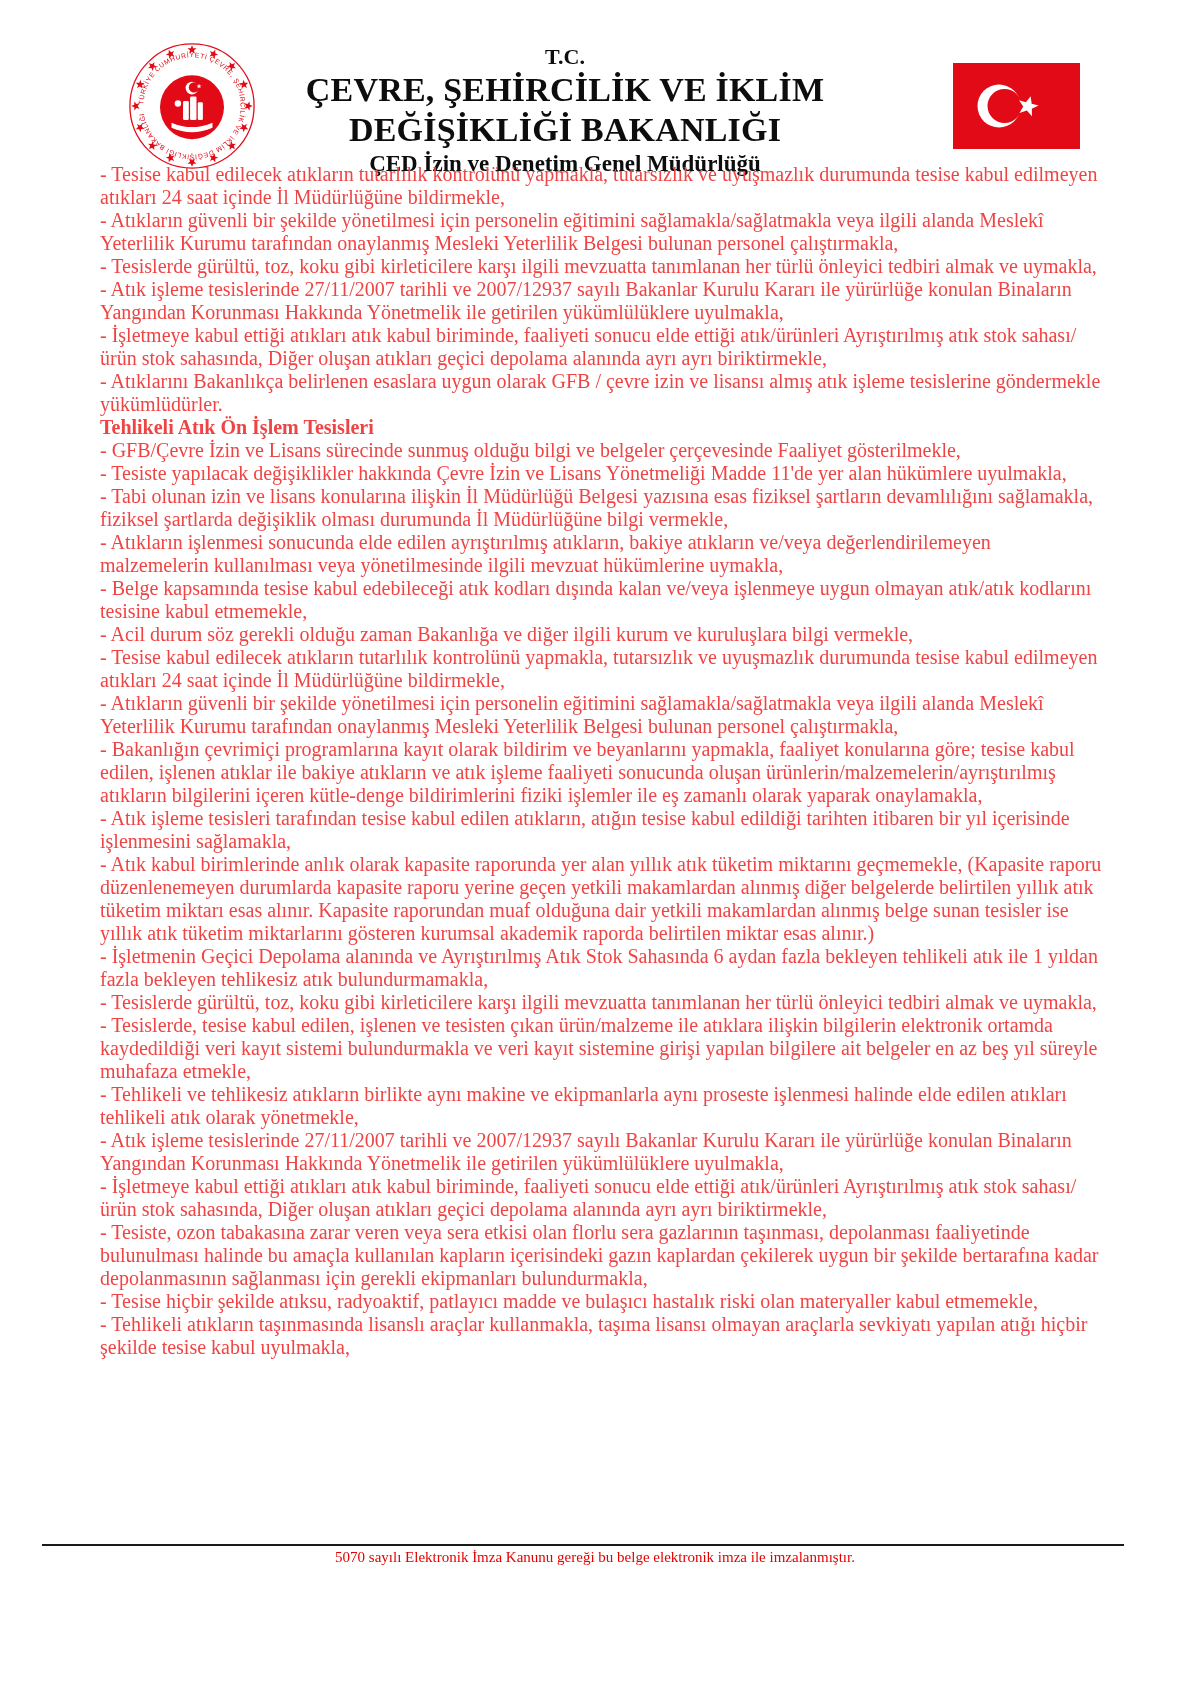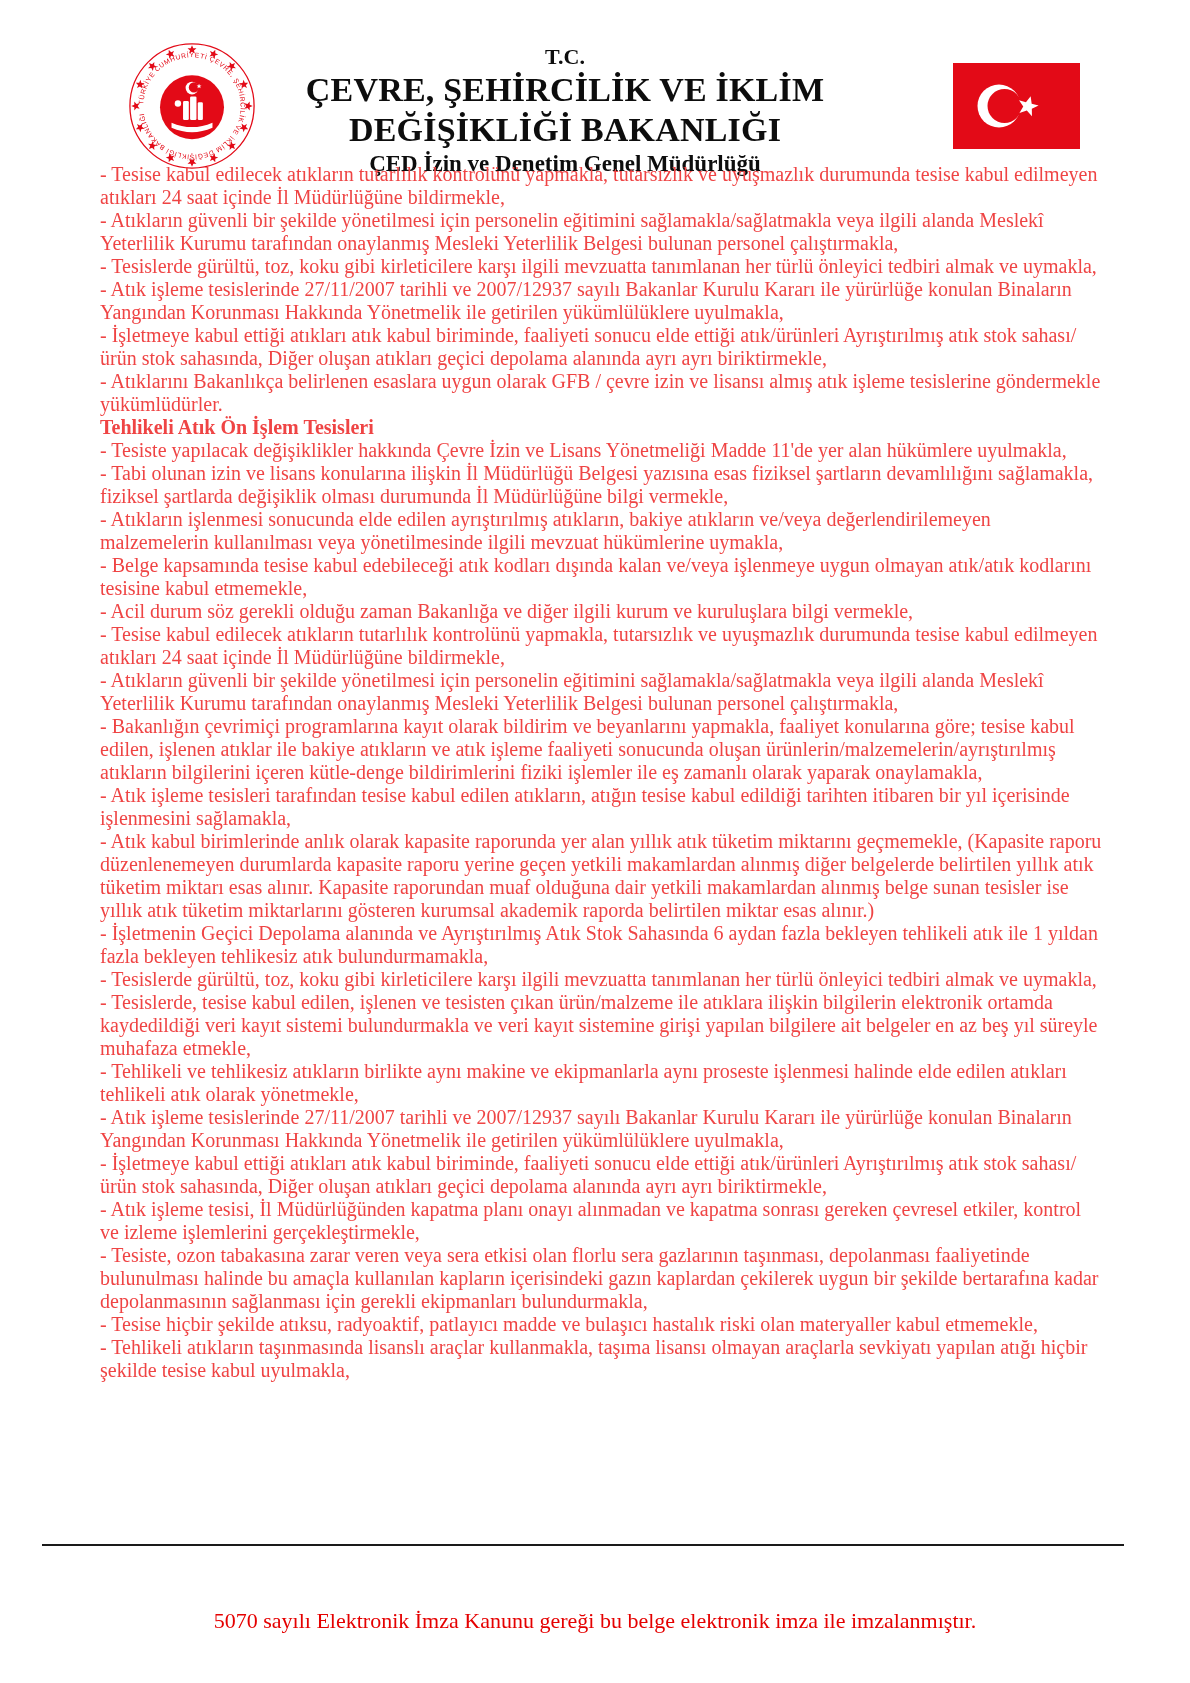--- a/index.html
+++ b/index.html
@@ -31,22 +31,22 @@
   .content p{margin:0;padding:0;}
   .section-title{
     margin:23px 0 0 0;font-size:20px;line-height:23px;font-weight:bold;
   }
   
   .footer-rule{
     position:absolute;left:42px;top:1544px;width:1082px;height:0;
     border-top:2px solid #1a1a1a;
   }
   .footer-note{
-    position:absolute;left:0;top:1608px;width:1190px;
-    text-align:center;font-size:22px;line-height:26px;
+    position:absolute;left:0;top:1544px;width:1190px;
+    text-align:center;font-size:15px;line-height:26px;
   }
 </style>
 </head>
 <body>
 
 <div class="page">
 
   <div class="header">
 
     <div class="logo">
@@ -126,20 +126,21 @@
         <p class="item">- İşletmeye kabul ettiği atıkları atık kabul biriminde, faaliyeti sonucu elde ettiği atık/ürünleri Ayrıştırılmış atık stok sahası/ürün stok sahasında, Diğer oluşan atıkları geçici depolama alanında ayrı ayrı biriktirmekle,</p>
 
 
         <p class="item">- Atıklarını Bakanlıkça belirlenen esaslara uygun olarak GFB / çevre izin ve lisansı almış atık işleme tesislerine göndermekle yükümlüdürler.</p>
       </div>
 
     <p class="section-title">Tehlikeli Atık Ön İşlem Tesisleri</p>
 
     <div>
 
+        <p class="item">- GFB/Çevre İzin ve Lisans sürecinde sunmuş olduğu bilgi ve belgeler çerçevesinde Faaliyet gösterilmekle,</p>
 
         <p class="item">- Tesiste yapılacak değişiklikler hakkında Çevre İzin ve Lisans Yönetmeliği Madde 11'de yer alan hükümlere uyulmakla,</p>
 
         <p class="item">- Tabi olunan izin ve lisans konularına ilişkin İl Müdürlüğü Belgesi yazısına esas fiziksel şartların devamlılığını sağlamakla, fiziksel şartlarda değişiklik olması durumunda İl Müdürlüğüne bilgi vermekle,</p>
 
         <p class="item">- Atıkların işlenmesi sonucunda elde edilen ayrıştırılmış atıkların, bakiye atıkların ve/veya değerlendirilemeyen malzemelerin kullanılması veya yönetilmesinde ilgili mevzuat hükümlerine uymakla,</p>
 
         <p class="item">- Belge kapsamında tesise kabul edebileceği atık kodları dışında kalan ve/veya işlenmeye uygun olmayan atık/atık kodlarını tesisine kabul etmemekle,</p>
 
         <p class="item">- Acil durum söz gerekli olduğu zaman Bakanlığa ve diğer ilgili kurum ve kuruluşlara bilgi vermekle,</p>
@@ -159,21 +160,20 @@
         <p class="item">- Tesislerde gürültü, toz, koku gibi kirleticilere karşı ilgili mevzuatta tanımlanan her türlü önleyici tedbiri almak ve uymakla,</p>
 
         <p class="item">- Tesislerde, tesise kabul edilen, işlenen ve tesisten çıkan ürün/malzeme ile atıklara ilişkin bilgilerin elektronik ortamda kaydedildiği veri kayıt sistemi bulundurmakla ve veri kayıt sistemine girişi yapılan bilgilere ait belgeler en az beş yıl süreyle muhafaza etmekle,</p>
 
         <p class="item">- Tehlikeli ve tehlikesiz atıkların birlikte aynı makine ve ekipmanlarla aynı proseste işlenmesi halinde elde edilen atıkları tehlikeli atık olarak yönetmekle,</p>
 
         <p class="item">- Atık işleme tesislerinde 27/11/2007 tarihli ve 2007/12937 sayılı Bakanlar Kurulu Kararı ile yürürlüğe konulan Binaların Yangından Korunması Hakkında Yönetmelik ile getirilen yükümlülüklere uyulmakla,</p>
 
         <p class="item">- İşletmeye kabul ettiği atıkları atık kabul biriminde, faaliyeti sonucu elde ettiği atık/ürünleri Ayrıştırılmış atık stok sahası/ürün stok sahasında, Diğer oluşan atıkları geçici depolama alanında ayrı ayrı biriktirmekle,</p>
 
-        <p class="item">- Atık işleme tesisi, İl Müdürlüğünden kapatma planı onayı alınmadan ve kapatma sonrası gereken çevresel etkiler, kontrol ve izleme işlemlerini  gerçekleştirmekle,</p>
 
         <p class="item">- Tesiste, ozon tabakasına zarar veren veya sera etkisi olan florlu sera gazlarının taşınması, depolanması faaliyetinde bulunulması halinde bu amaçla kullanılan kapların içerisindeki gazın kaplardan çekilerek uygun bir şekilde bertarafına kadar depolanmasının sağlanması için gerekli ekipmanları bulundurmakla,</p>
 
         <p class="item">- Tesise hiçbir şekilde atıksu, radyoaktif, patlayıcı madde ve bulaşıcı hastalık riski olan materyaller kabul etmemekle,</p>
 
         <p class="item">- Tehlikeli atıkların taşınmasında lisanslı araçlar kullanmakla, taşıma lisansı olmayan araçlarla sevkiyatı yapılan atığı hiçbir şekilde tesise kabul uyulmakla,</p>
       </div>
 
   </div>
 

